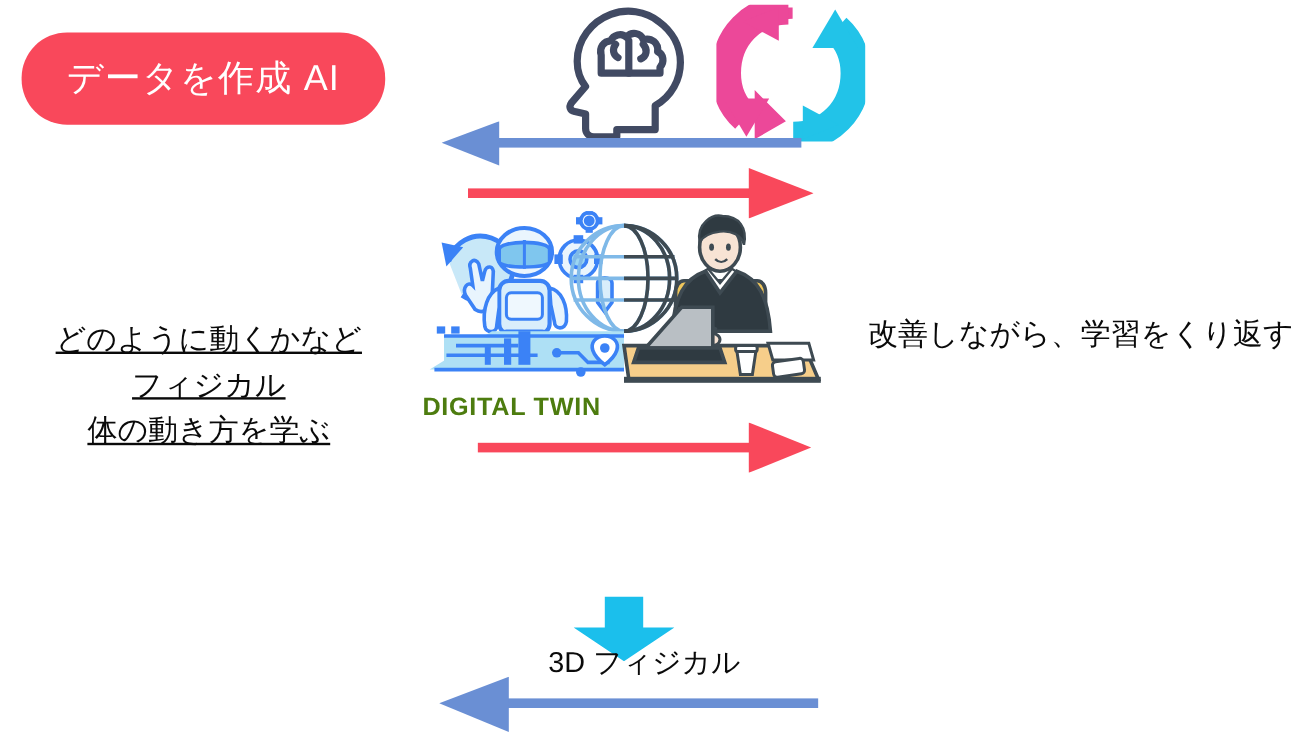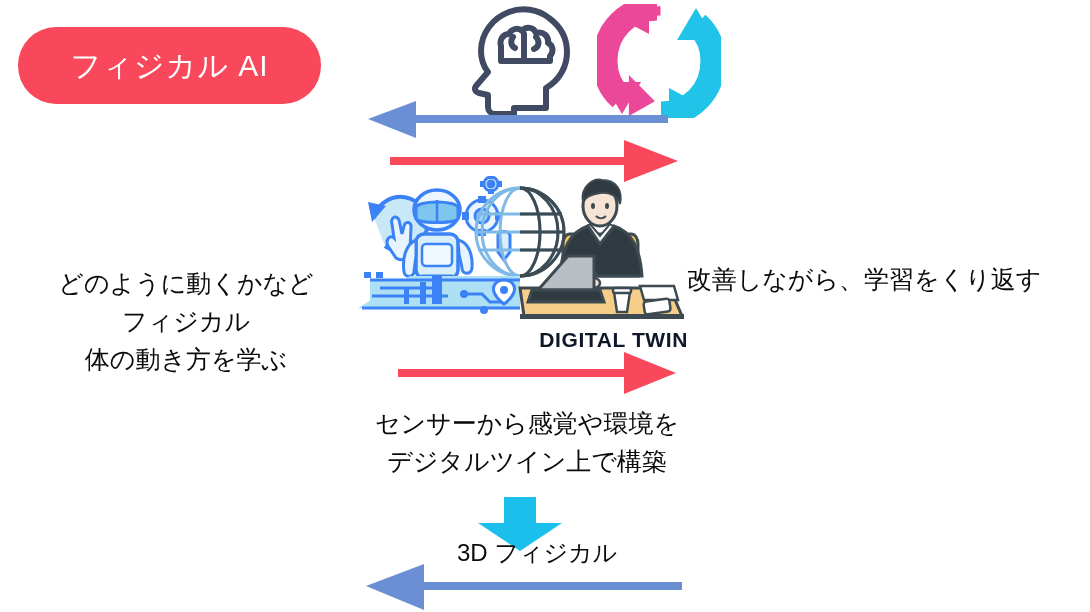--- a/index.html
+++ b/index.html
@@ -43,29 +43,30 @@
   
   .jp-text {
     color: #0a0a0a;
     font-size: 25px;
     line-height: 38px;
     white-space: nowrap;
     text-align: center;
   }
 
   #left-caption {
-    left: 28px;
+    left: 16px;
     top: 264px;
     width: 316px;
+    text-decoration: underline;
   }
   #right-caption {
-    left: 678px;
+    left: 706px;
     top: 260px;
     width: 372px;
-    text-align: center;
+    text-align: right;
   }
   #sensor-caption {
     left: 362px;
     top: 404px;
     width: 330px;
   }
   #threed-caption {
     left: 430px;
     top: 538px;
     width: 214px;
@@ -85,34 +86,34 @@
   
   #head-brain-icon { left: 466px; top: 4px; }
   #cycle-icon      { left: 597px; top: 4px; }
 
   
   #digital-twin-illustration { left: 352px; top: 176px; }
   #digital-twin-label {
     left: 352px;
     top: 328px;
     width: 336px;
-    text-align: right;
-    color: #0f172a;
+    text-align: left;
+    color: #4d7c0f;
     font-size: 21px;
     font-weight: bold;
     letter-spacing: 0.6px;
   }
 </style>
 </head>
 <body>
 
 <div id="stage">
 
   <div class="abs" id="physical-ai-badge">
-    <span class="badge-text">フィジカル AI</span>
+    <span class="badge-text">データを作成 AI</span>
   </div>
 
   <div class="abs" id="head-brain-icon">
     <svg width="108" height="116" viewBox="0 0 108 116" xmlns="http://www.w3.org/2000/svg">
       <g fill="none" stroke="#414A63" stroke-width="6" stroke-linejoin="round" stroke-linecap="round">
         <path d="M83 14 C 72 5, 56 3, 43 8 C 27 14, 15 29, 15 47 C 15 56, 18 63, 22 68
                  L 10 82 C 8 85, 9 88, 13 89 L 22 91 L 22 103 C 22 107, 25 110, 29 110
                  L 48 110 L 48 104 L 80 104 L 80 84
                  C 94 76, 101 62, 101 48 C 101 34, 94 22, 83 14 Z"></path>
         <path d="M35 42 C 33 36, 37 30, 43 30 C 45 25, 52 23, 56 27 C 60 22, 68 23, 70 29
@@ -290,24 +291,20 @@
     <div>改善しながら、学習をくり返す</div>
   </div>
 
   <div class="abs" id="arrow-right-mid">
     <svg class="arrow-svg" width="278" height="42" viewBox="0 0 278 42" xmlns="http://www.w3.org/2000/svg">
       <rect x="0" y="17" width="228" height="8" fill="#F9485B"></rect>
       <polygon points="278,21 226,0 226,42" fill="#F9485B"></polygon>
     </svg>
   </div>
 
-  <div class="abs jp-text" id="sensor-caption">
-    <div>センサーから感覚や環境を</div>
-    <div>デジタルツイン上で構築</div>
-  </div>
 
   <div class="abs" id="arrow-down-cyan">
     <svg class="arrow-svg" width="84" height="54" viewBox="0 0 84 54" xmlns="http://www.w3.org/2000/svg">
       <polygon points="26,0 58,0 58,26 84,26 42,54 0,26 26,26" fill="#1BBFEC"></polygon>
     </svg>
   </div>
 
   <div class="abs jp-text" id="threed-caption">3D フィジカル</div>
 
   <div class="abs" id="arrow-left-bottom">

